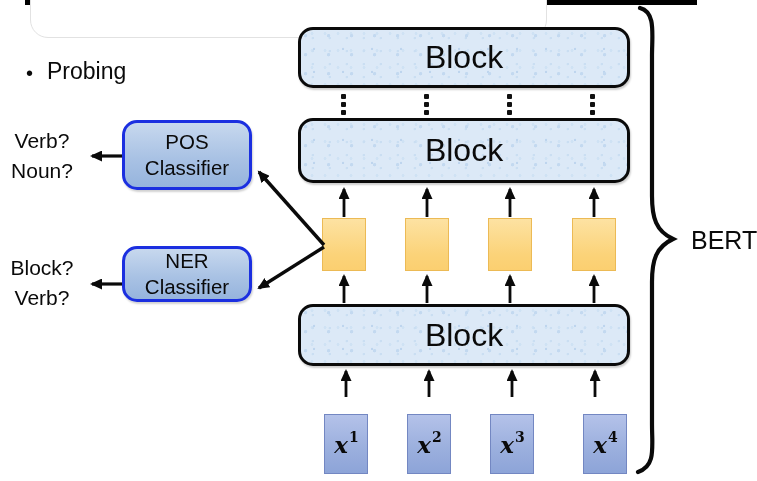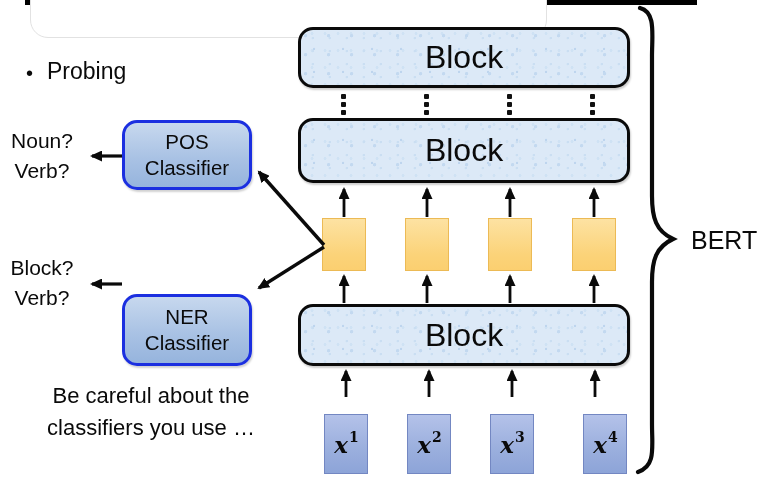--- a/index.html
+++ b/index.html
@@ -22,21 +22,21 @@
   .ner-out{left:0;top:253px;}
   
   .classifier{
     position:absolute;width:130px;box-sizing:border-box;
     border:3.5px solid #1b2fe0;border-radius:15px;
     background:linear-gradient(180deg,#c7d8ee 0%,#a9c2e4 55%,#96b4dd 100%);
     display:flex;flex-direction:column;justify-content:center;align-items:center;
     font-size:20.5px;line-height:26px;box-shadow:1px 2px 2px rgba(0,0,0,0.18);
   }
   .pos-box{left:122px;top:120px;height:70px;}
-  .ner-box{left:122px;top:246px;height:72px;margin-top:48px;}
+  .ner-box{left:122px;top:246px;height:56px;}
   
   .caution{position:absolute;left:30px;top:380px;width:242px;text-align:center;
     font-size:22px;line-height:32px;}
   
   .block{
     position:absolute;left:298px;width:332px;box-sizing:border-box;
     border:3.5px solid #0a0a0a;border-radius:15px;
     background-color:#dce9f7;
     background-image:
       radial-gradient(circle at 20% 30%, #c3d9f0 0 1.4px, transparent 2px),
@@ -80,43 +80,39 @@
 
   <div class="top-bar"></div>
   <div class="top-white-shape"></div>
 
   <div class="bullet-row">
     <span class="bullet">•</span>
     <span>Probing</span>
   </div>
 
   <div class="side-text pos-out">
+    <div>Verb?</div>
     <div>Noun?</div>
-    <div>Verb?</div>
   </div>
 
   <div class="side-text ner-out">
     <div>Block?</div>
     <div>Verb?</div>
   </div>
 
   <div class="classifier pos-box">
     <div>POS</div>
     <div>Classifier</div>
   </div>
 
   <div class="classifier ner-box">
     <div>NER</div>
     <div>Classifier</div>
   </div>
 
-  <div class="caution">
-    <div>Be careful about the</div>
-    <div>classifiers you use …</div>
-  </div>
 
   <div class="block block-top">
     <span>Block</span>
   </div>
 
   <div class="dots-col" style="left:341px">
       <i></i>
       <i></i>
       <i></i>
     </div>

